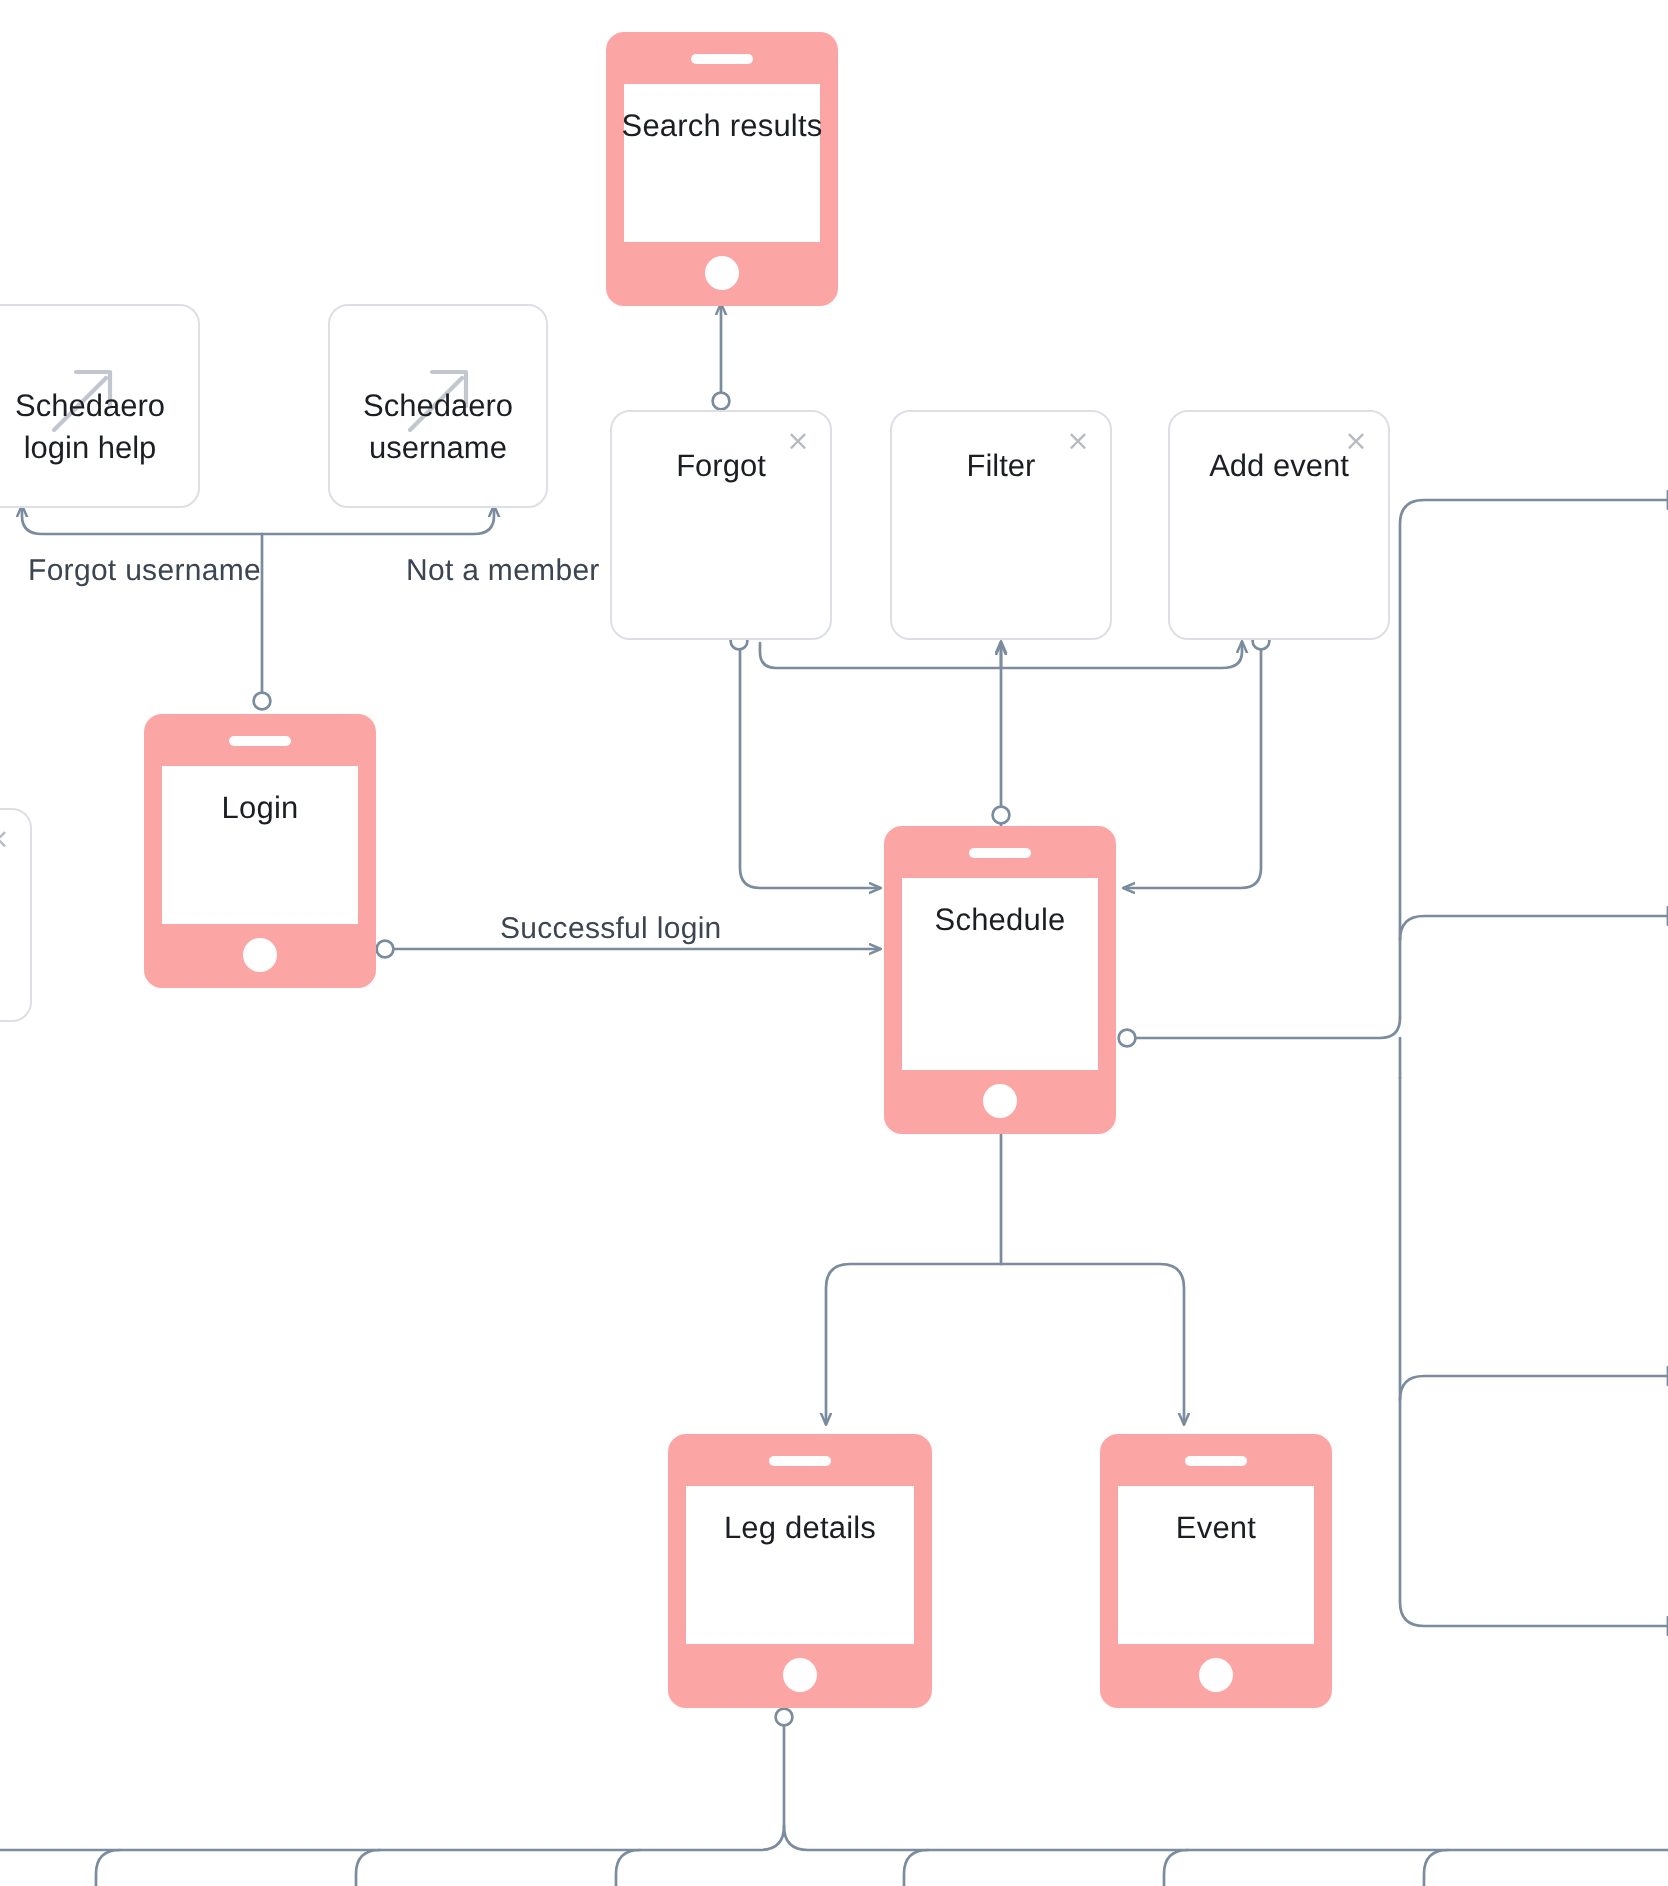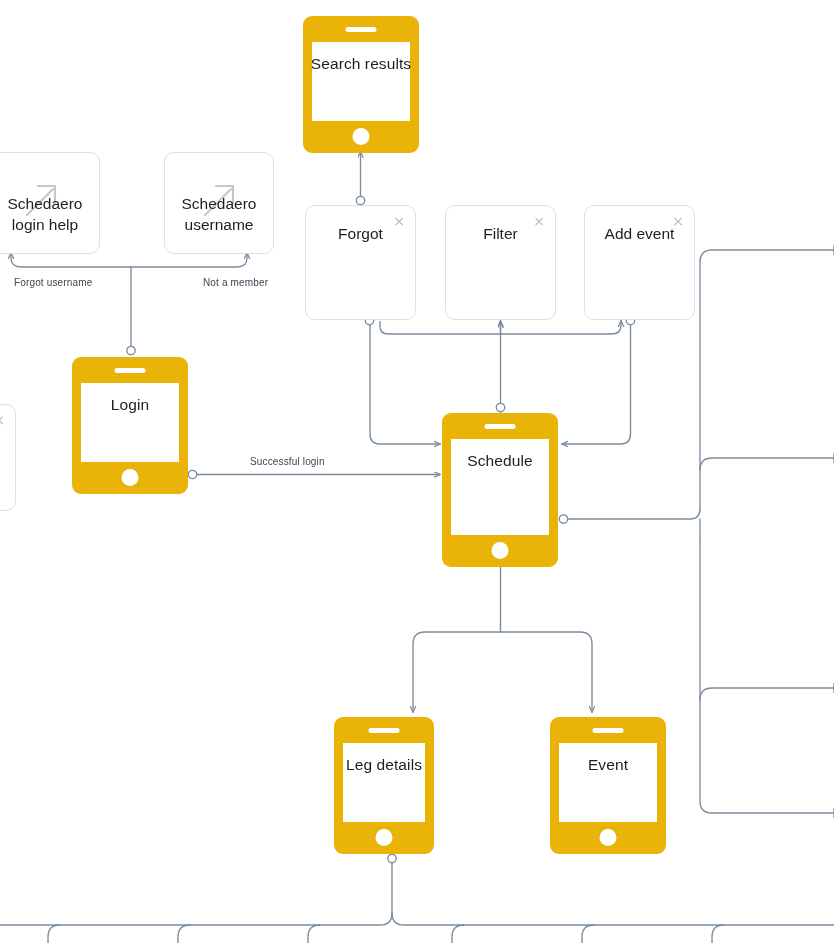--- a/index.html
+++ b/index.html
@@ -17,21 +17,21 @@
   #wires{
     position:absolute;
     left:0;top:0;
     width:834px;height:943px;
     pointer-events:none;
   }
 
   
   .phone{
     position:absolute;
-    background:#eab308;
+    background:#fca5a5;
     border-radius:9px;
     box-sizing:border-box;
     z-index:3;
   }
   .phone .screen{
     position:absolute;
     left:9px; right:9px;
     top:26px; bottom:32px;
     background:#ffffff;
   }
@@ -113,21 +113,21 @@
   }
   .extcard .arrow-ico{
     position:absolute;
     top:14px;left:0;right:0;
     height:56px;
   }
 
   
   .edge-label{
     position:absolute;
-    font-size:10px;
+    font-size:15px;
     color:#3c4552;
     white-space:nowrap;
     z-index:4;
     letter-spacing:.15px;
   }
 </style>
 </head>
 <body>
 
 <div id="canvas">
@@ -262,21 +262,21 @@
     <div class="home"></div>
   </div>
 
   <div class="phone" style="left:442px;top:413px;width:116px;height:154px;">
     <div class="speaker"></div>
     <div class="screen"></div>
     <div class="title">Schedule</div>
     <div class="home"></div>
   </div>
 
-  <div class="phone" style="left:334px;top:717px;width:100px;height:137px;">
+  <div class="phone" style="left:334px;top:717px;width:132px;height:137px;">
     <div class="speaker"></div>
     <div class="screen"></div>
     <div class="title">Leg details</div>
     <div class="home"></div>
   </div>
 
   <div class="phone" style="left:506px;top:717px;width:116px;height:137px;margin-left:44px;">
     <div class="speaker"></div>
     <div class="screen"></div>
     <div class="title">Event</div>

